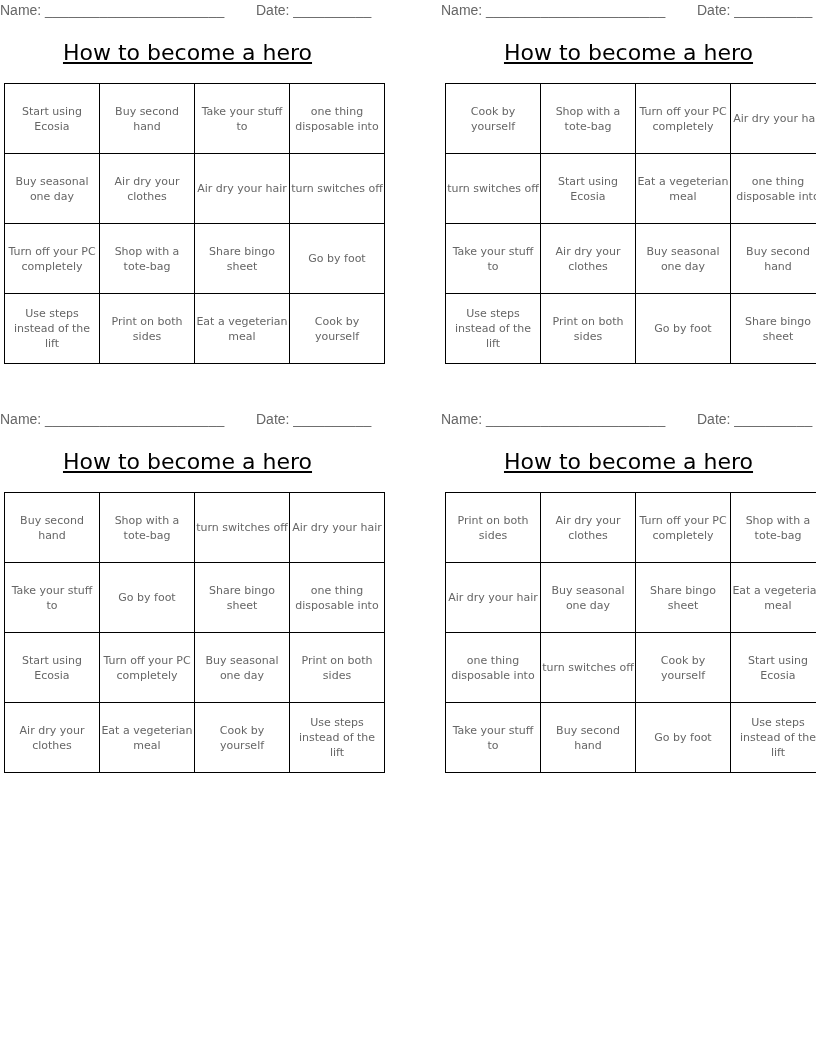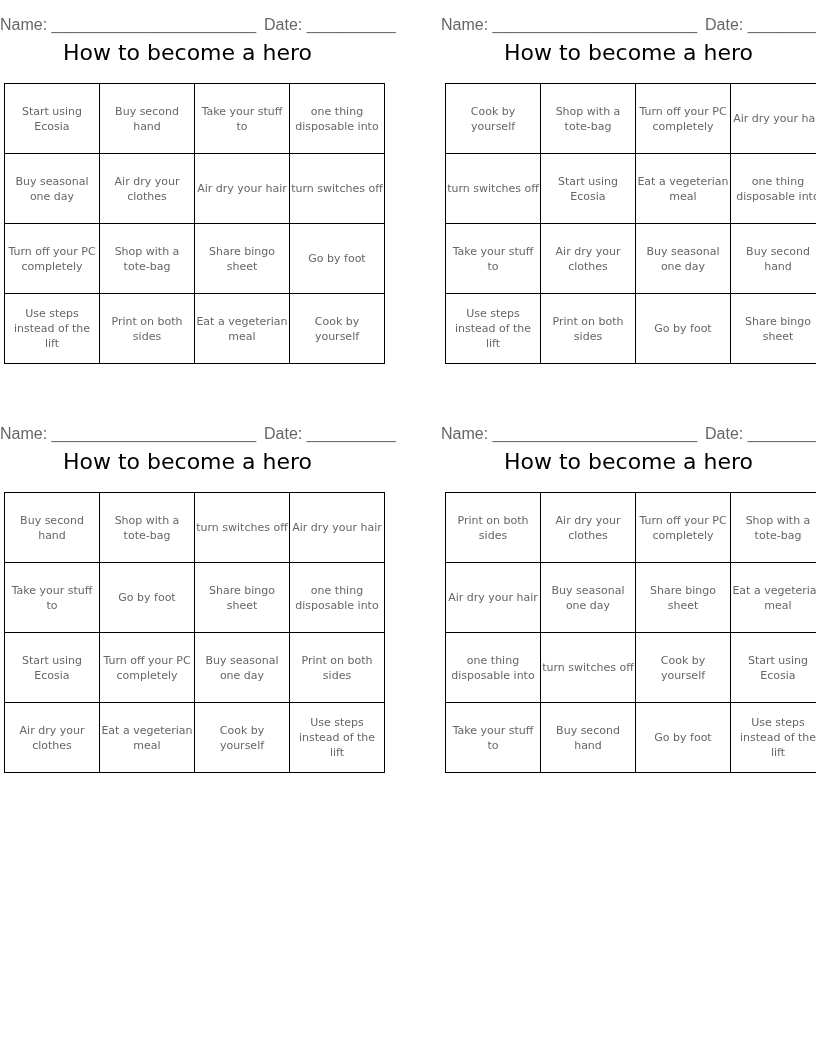--- a/index.html
+++ b/index.html
@@ -19,45 +19,45 @@
     }
     .card.c0 { left: 0px; top: 0px; }
     .card.c1 { left: 441px; top: 0px; }
     .card.c2 { left: 0px; top: 409px; }
     .card.c3 { left: 441px; top: 409px; }
 
     .meta {
       position: relative;
       height: 22px;
       font-family: "Liberation Sans", sans-serif;
-      font-size: 16px;
+      font-size: 14px;
       color: #666666;
       white-space: nowrap;
-      margin-top: 14px;
     }
     .meta .name {
       position: absolute;
       left: 0;
       top: 2px;
     }
     .meta .date {
       position: absolute;
-      left: 264px;
+      left: 256px;
       top: 2px;
       text-align: center;
     }
     .title {
       position: absolute;
       left: 0;
       top: 40px;
       width: 375px;
       text-align: center;
       font-family: "DejaVu Sans", sans-serif;
       font-size: 22px;
       color: #000000;
+      text-decoration: underline;
     }
     table.grid {
       position: absolute;
       left: 4px;
       top: 83px;
       border-collapse: collapse;
       table-layout: fixed;
       width: 375px;
     }
     table.grid td {

